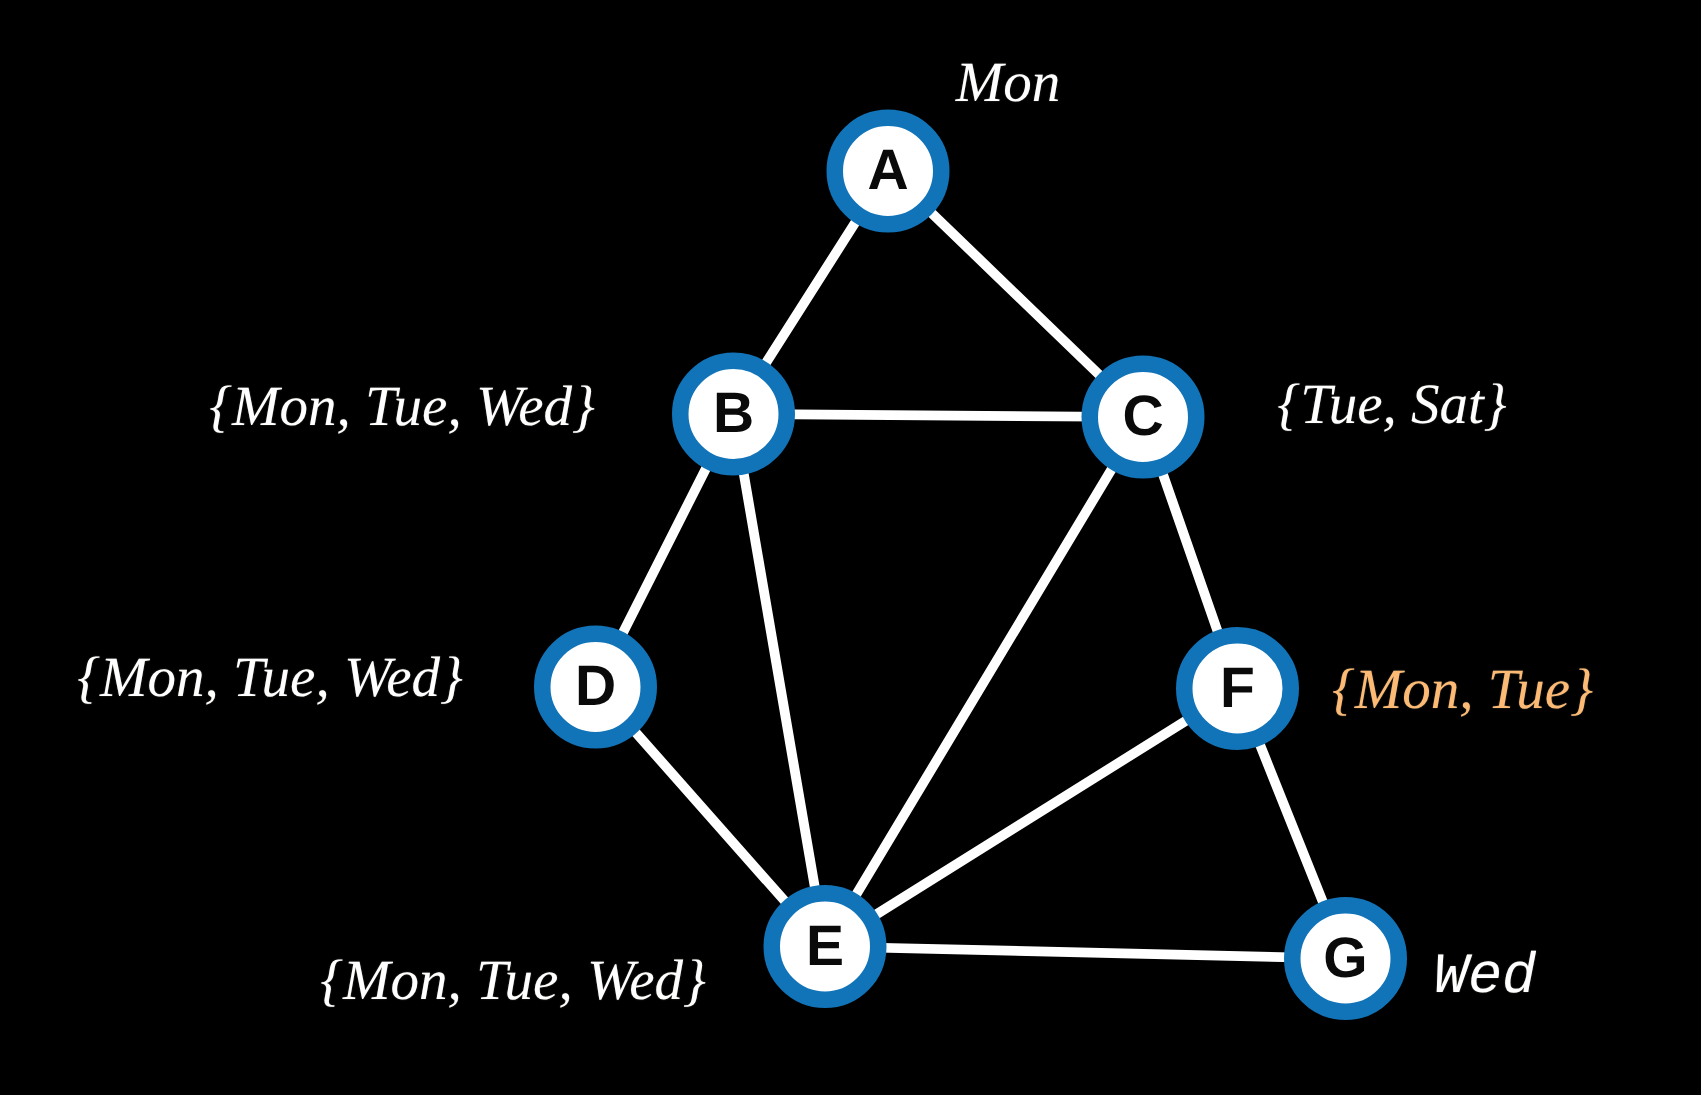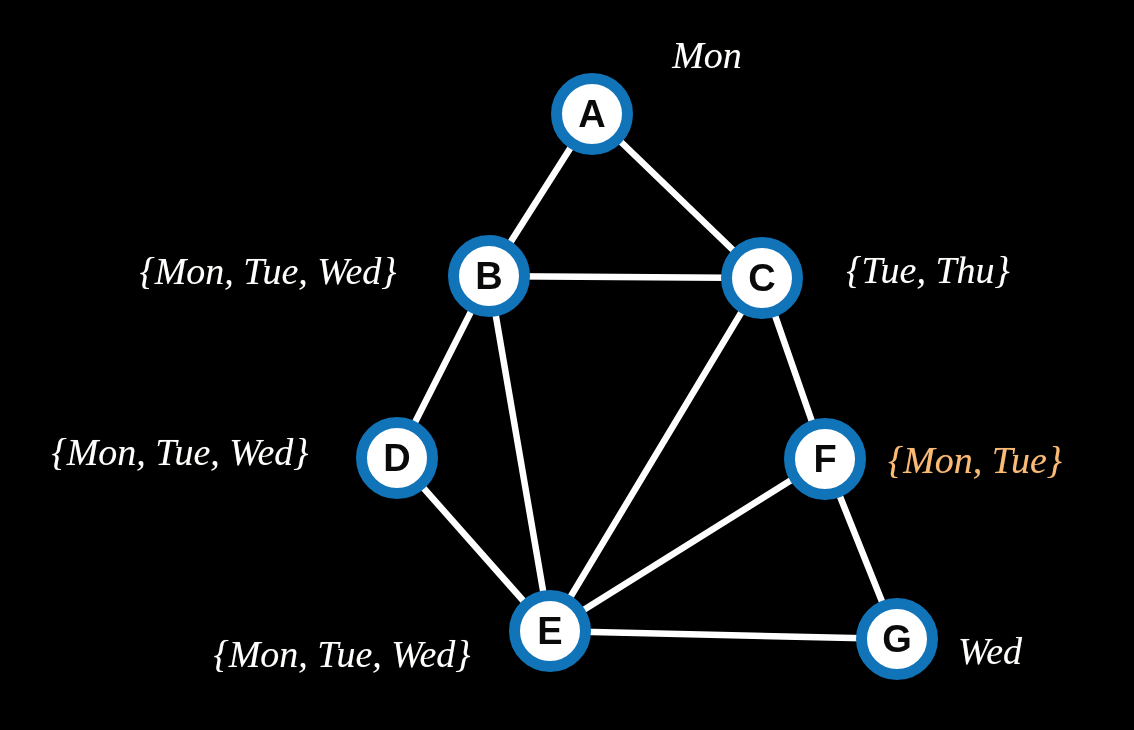--- a/index.html
+++ b/index.html
@@ -89,21 +89,21 @@
         <span class="node-letter" style="color: rgb(10, 10, 10);">E</span>
       </div>
       <div class="node" style="left: 825px; top: 459px; background: rgb(255, 255, 255); border-color: rgb(17, 115, 184);">
         <span class="node-letter" style="color: rgb(10, 10, 10);">F</span>
       </div>
       <div class="node" style="left: 897px; top: 639px; background: rgb(255, 255, 255); border-color: rgb(17, 115, 184);">
         <span class="node-letter" style="color: rgb(10, 10, 10);">G</span>
       </div>
     </div>
   <div id="labels-layer">
-      <div class="domain-label" style="left: 672px; top: 56px; color: rgb(255, 255, 255); margin-left: 35px;">Mon</div>
+      <div class="domain-label" style="left: 672px; top: 56px; color: rgb(255, 255, 255);">Mon</div>
       <div class="domain-label" style="left: 268px; top: 272px; color: rgb(255, 255, 255);">{Mon, Tue, Wed}</div>
-      <div class="domain-label" style="left: 928px; top: 271px; color: rgb(255, 255, 255);">{Tue, Thu}</div>
+      <div class="domain-label" style="left: 928px; top: 271px; color: rgb(255, 255, 255);">{Tue, Sat}</div>
       <div class="domain-label" style="left: 180px; top: 453px; color: rgb(255, 255, 255);">{Mon, Tue, Wed}</div>
       <div class="domain-label" style="left: 342px; top: 655px; color: rgb(255, 255, 255);">{Mon, Tue, Wed}</div>
       <div class="domain-label" style="left: 975px; top: 461px; color: #fdba74;">{Mon, Tue}</div>
-      <div class="domain-label" style="left: 990px; top: 652px; color: rgb(255, 255, 255);">Wed</div>
+      <div class="domain-label" style="left: 990px; top: 652px; color: rgb(255, 255, 255); font-family: Liberation Mono, monospace;">Wed</div>
     </div>
 </div>
 
 </body></html>

